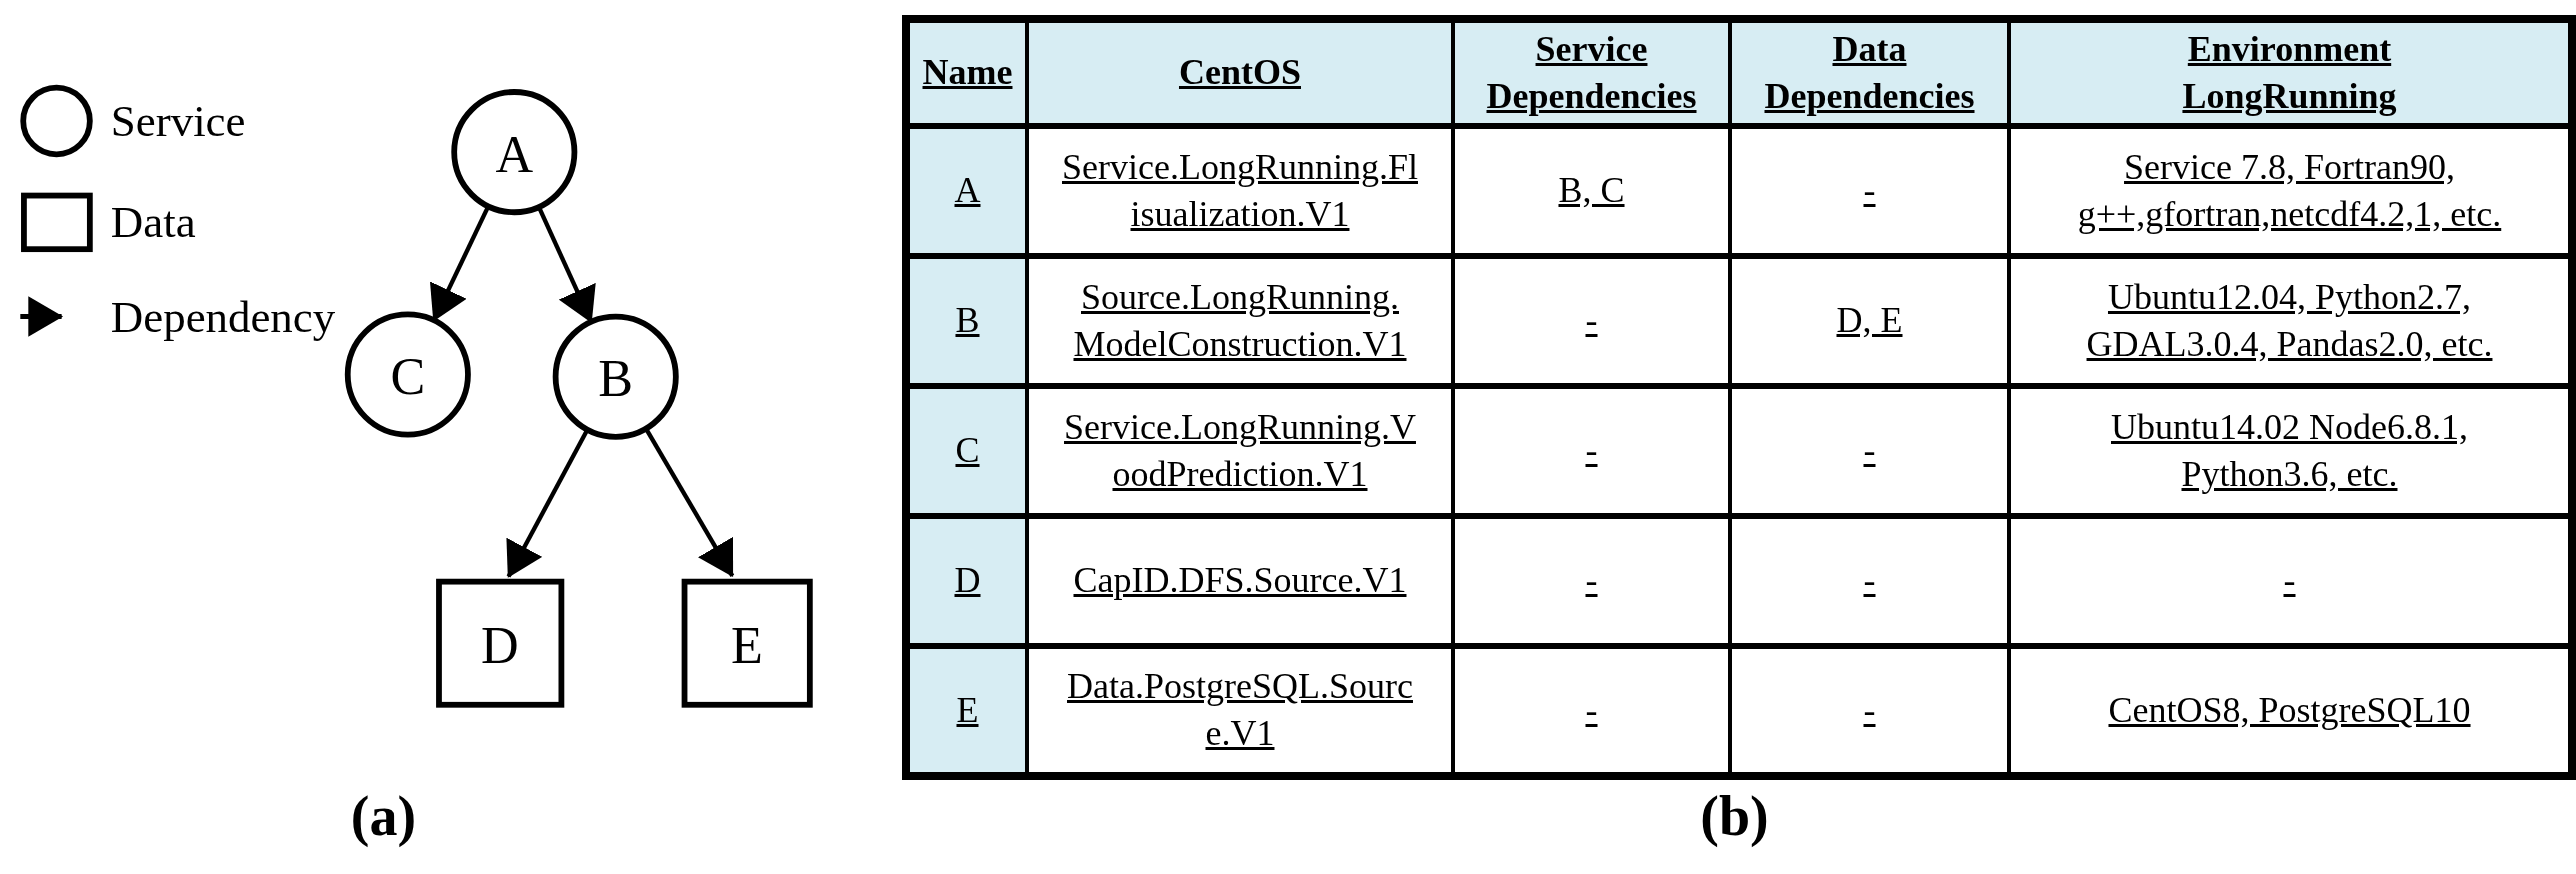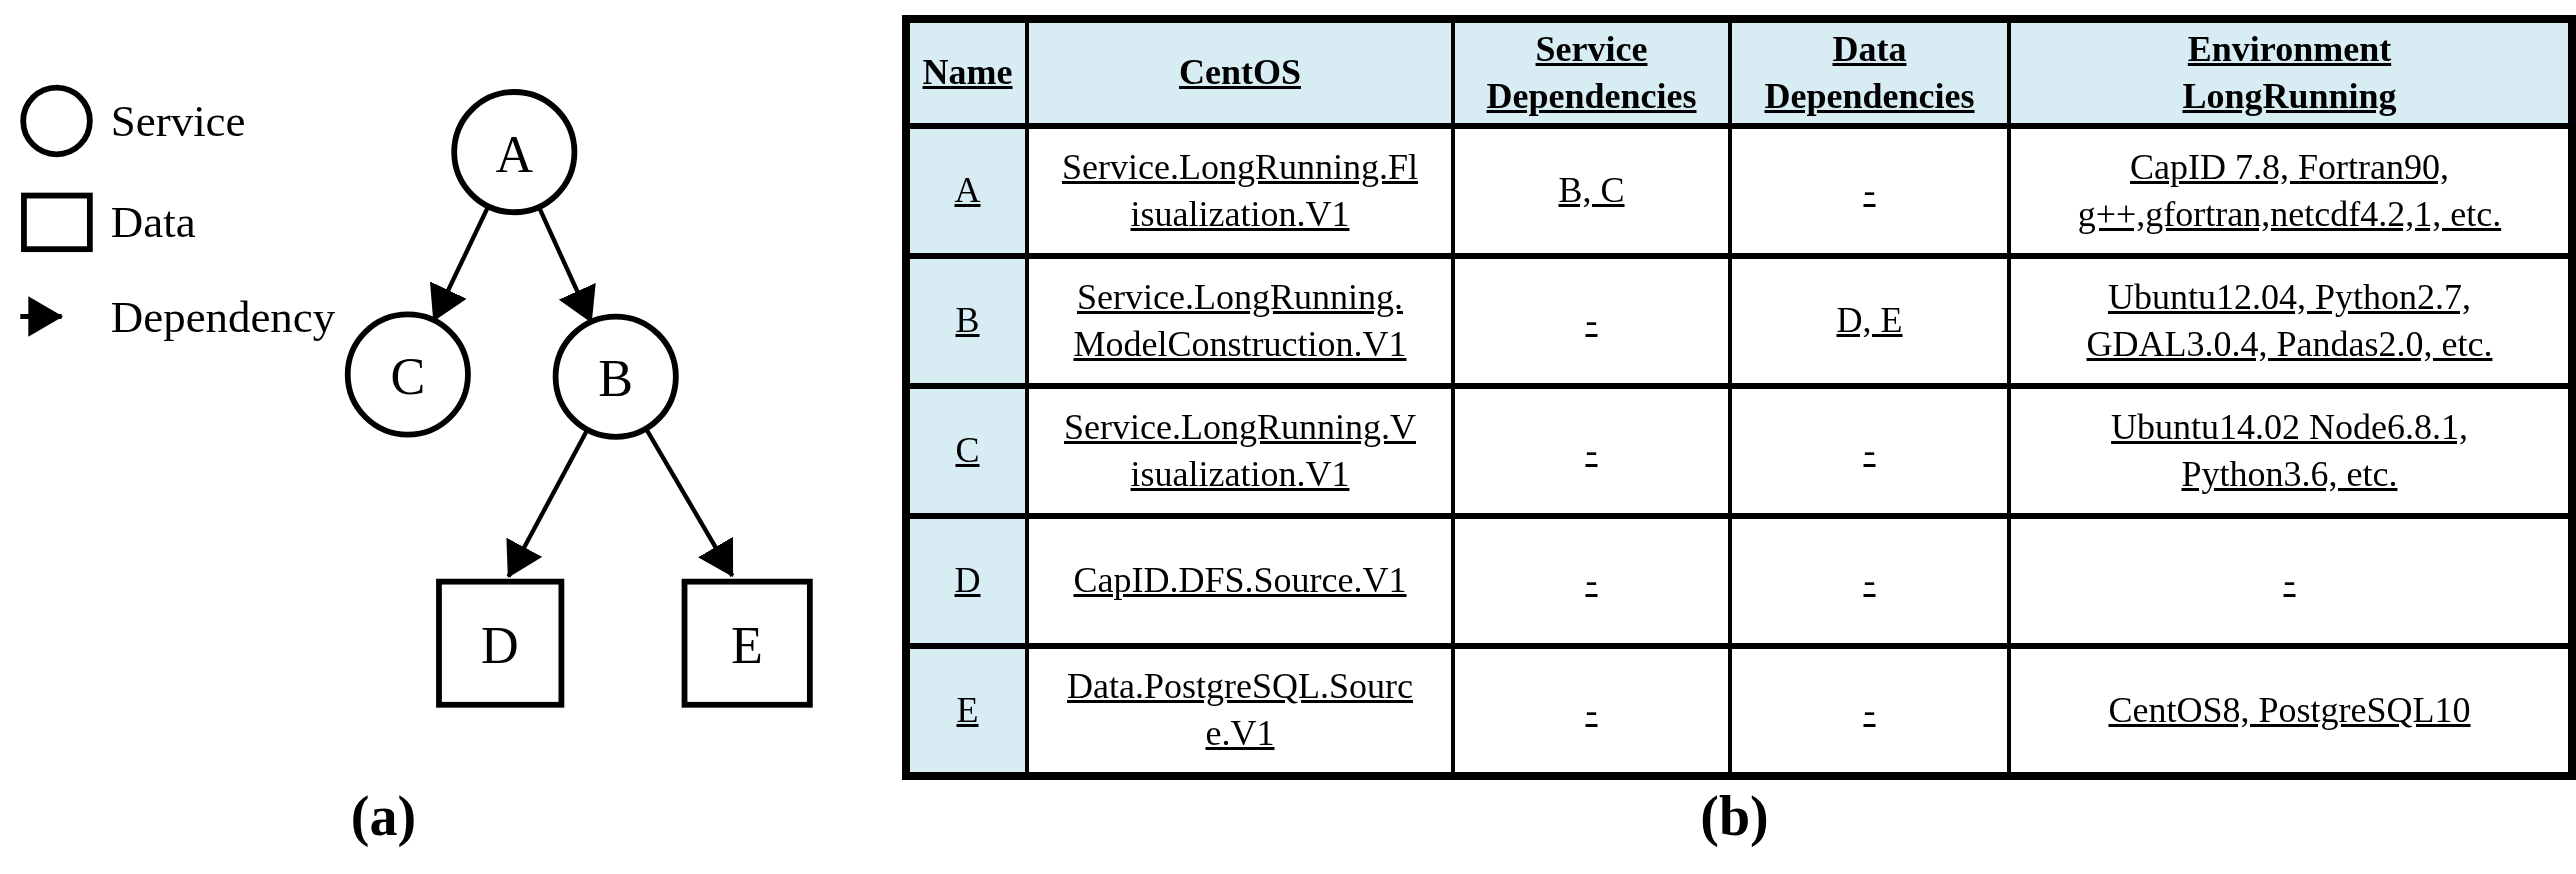--- a/index.html
+++ b/index.html
@@ -150,36 +150,36 @@
 LongRunning</th>
       </tr>
     </thead>
     <tbody>
       <tr>
         <td class="name-col">A</td>
         <td>Service.LongRunning.Fl
 isualization.V1</td>
         <td>B, C</td>
         <td>-</td>
-        <td>CapID 7.8, Fortran90,
+        <td>Service 7.8, Fortran90,
 g++,gfortran,netcdf4.2,1, etc.</td>
       </tr>
       <tr>
         <td class="name-col">B</td>
-        <td>Service.LongRunning.
+        <td>Source.LongRunning.
 ModelConstruction.V1</td>
         <td>-</td>
         <td>D, E</td>
         <td>Ubuntu12.04, Python2.7,
 GDAL3.0.4, Pandas2.0, etc.</td>
       </tr>
       <tr>
         <td class="name-col">C</td>
         <td>Service.LongRunning.V
-isualization.V1</td>
+oodPrediction.V1</td>
         <td>-</td>
         <td>-</td>
         <td>Ubuntu14.02 Node6.8.1,
 Python3.6, etc.</td>
       </tr>
       <tr>
         <td class="name-col">D</td>
         <td>CapID.DFS.Source.V1</td>
         <td>-</td>
         <td>-</td>

